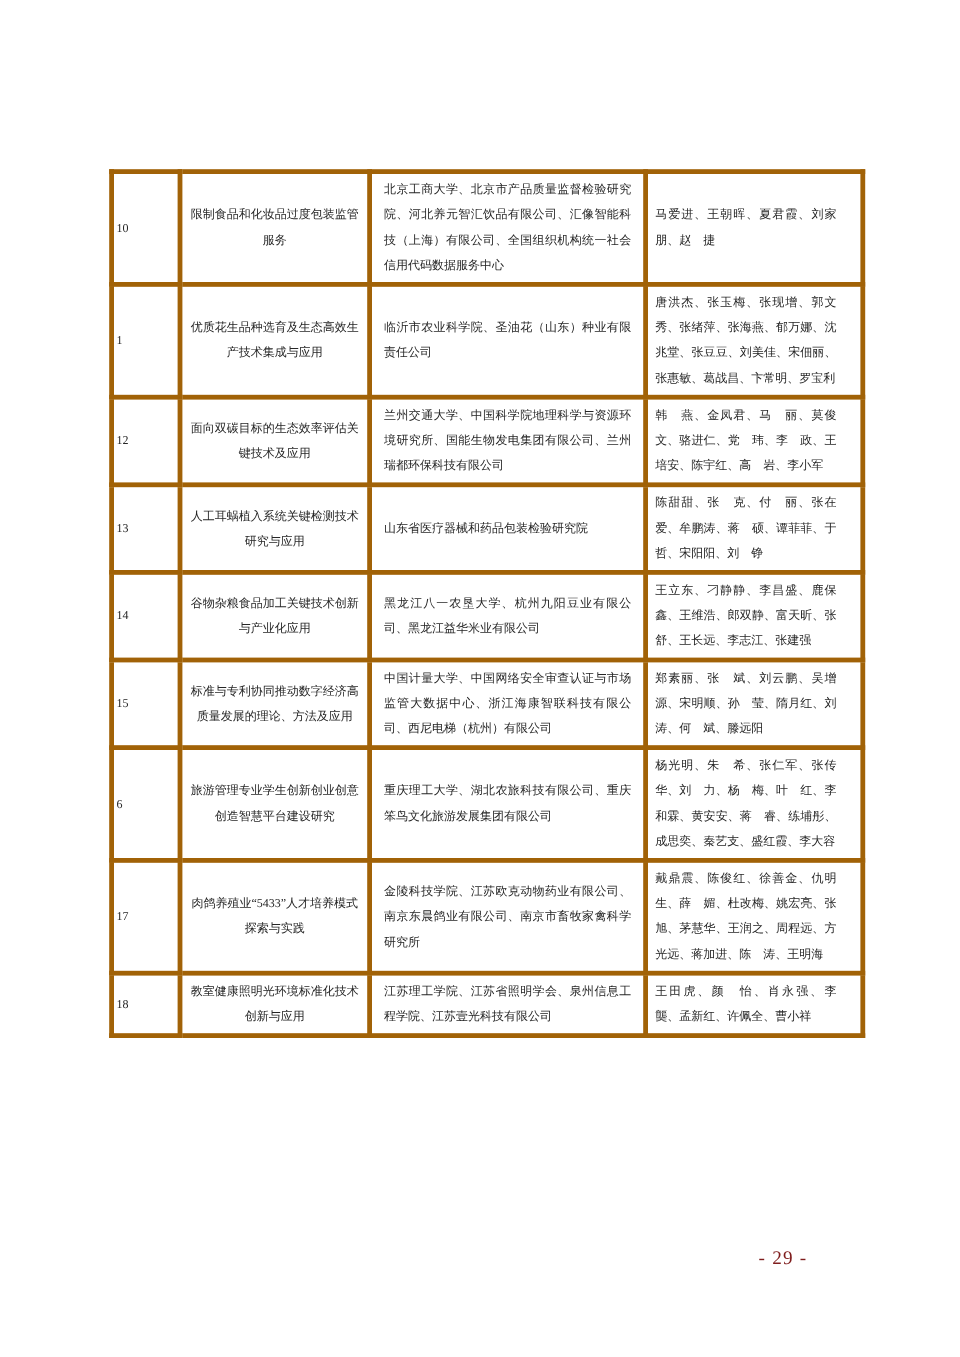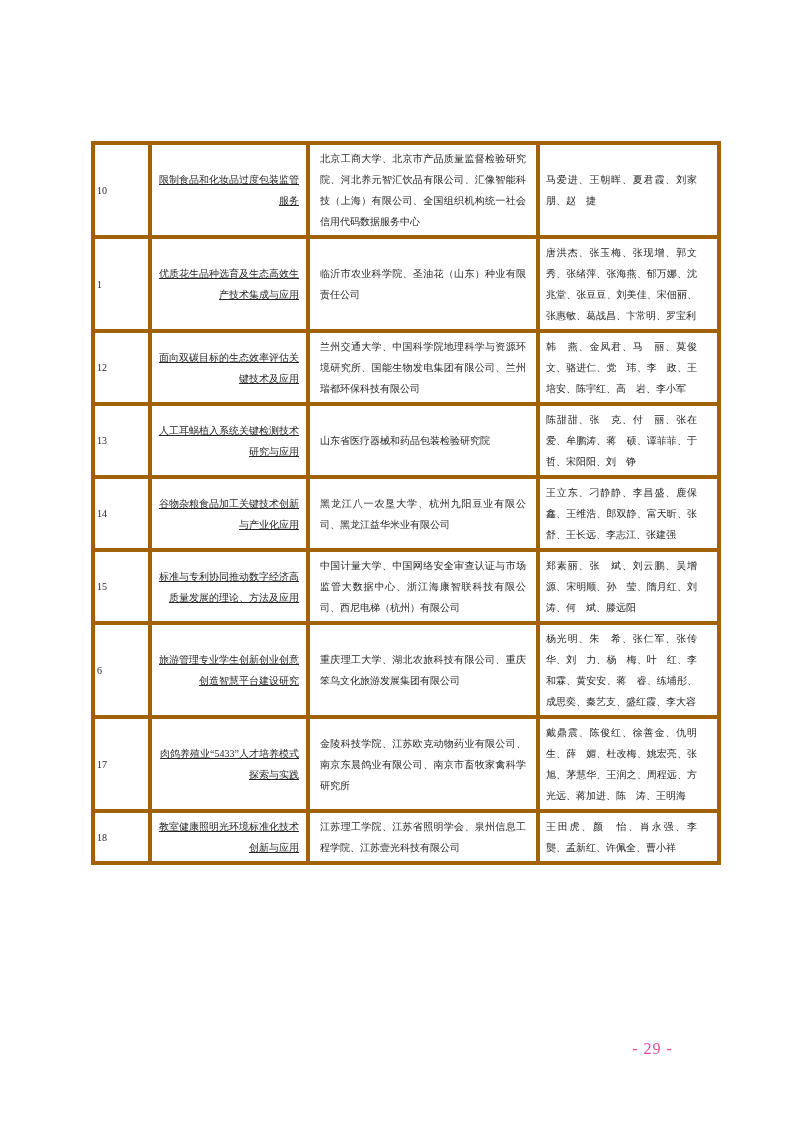--- a/index.html
+++ b/index.html
@@ -24,30 +24,30 @@
   }
   table.awards td {
     border:4px solid #a16207;
     font-size:10px;
     line-height:21px;
     vertical-align:middle;
     word-break:break-all;
     overflow:hidden;
   }
   td.c-num   { width:57px;  text-align:left; padding:2px 2px; }
-  td.c-title { width:158px; text-align:right;   padding:3px 7px;text-decoration:underline; }
+  td.c-title { width:158px; text-align:center;   padding:3px 7px; }
   td.c-orgs  { width:230px; text-align:justify;padding:3px 10px; }
   td.c-people{ width:181px; text-align:justify;padding:3px 20px 3px 6px; }
   .page-num {
     position:absolute;
     left:560px; top:1040px;
     width:185px;
     text-align:center;
     font-size:16px;
-    color:#ec4899;
+    color:#7f1d1d;
     letter-spacing:1px;
   }
 </style>
 </head>
 <body>
 
 <div class="page">
 
   <table class="awards">
     <colgroup>

